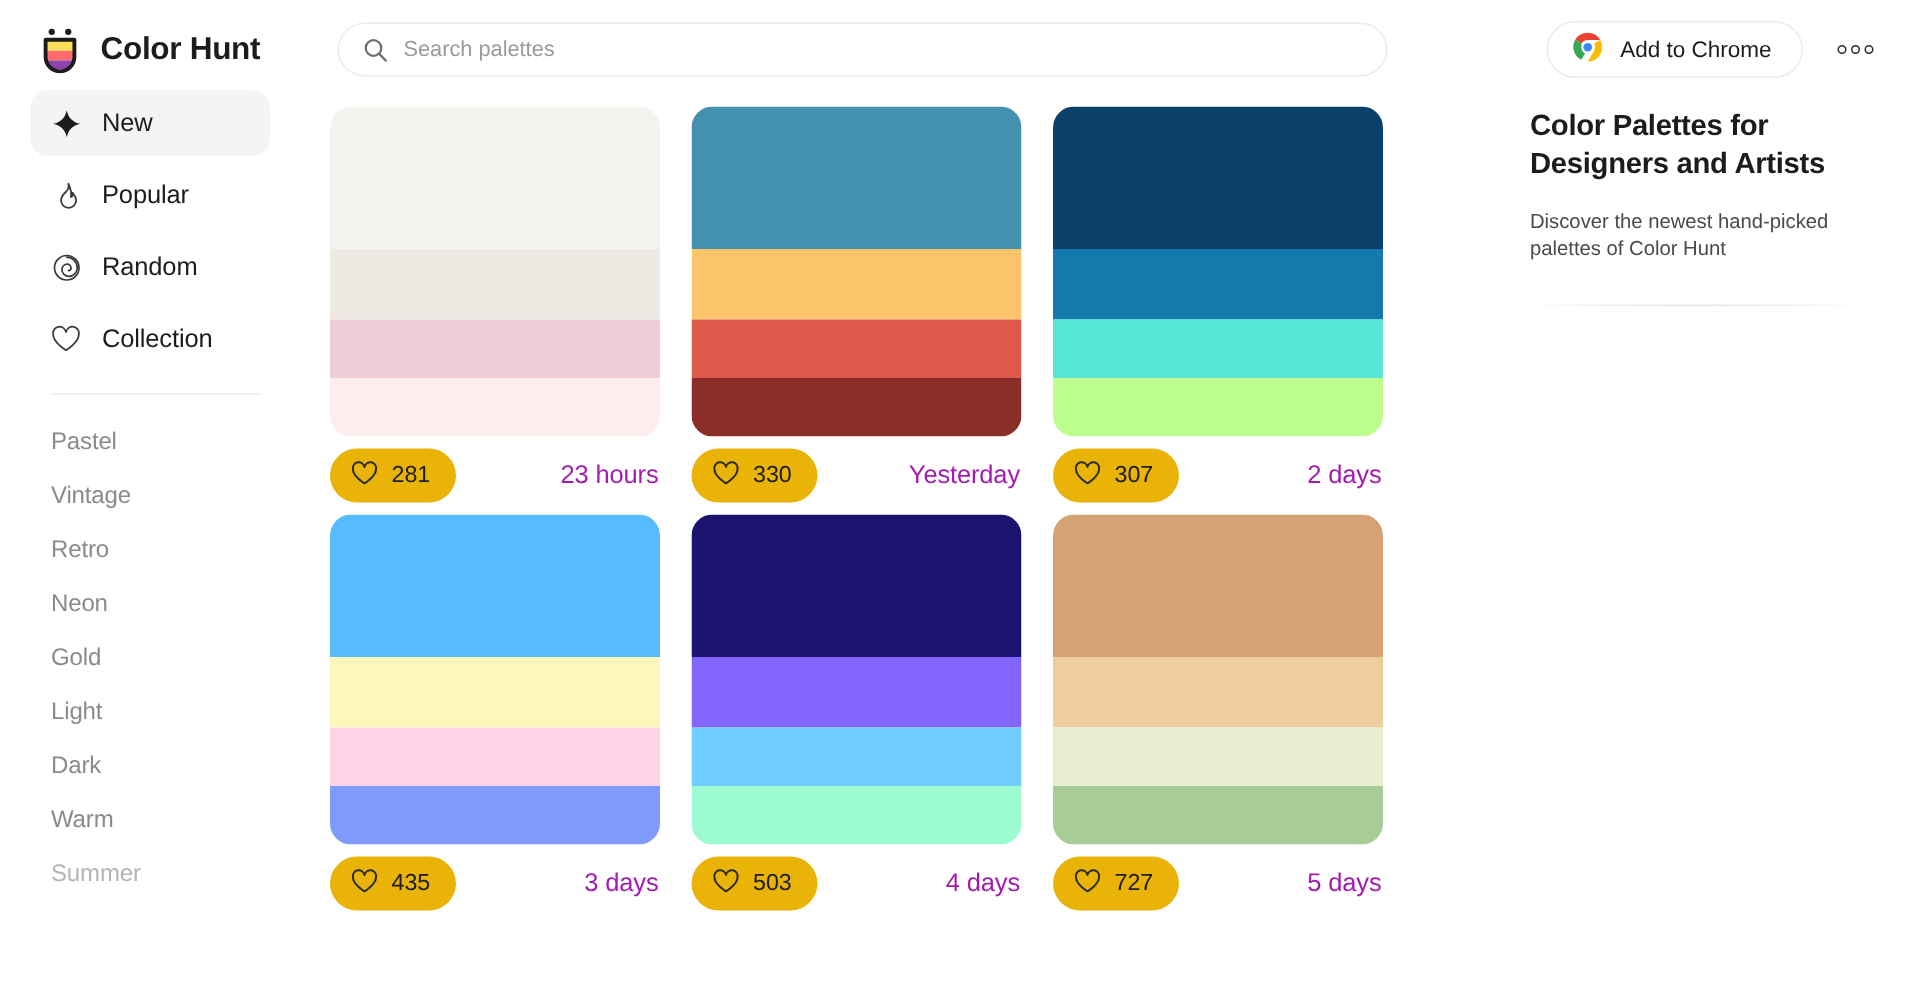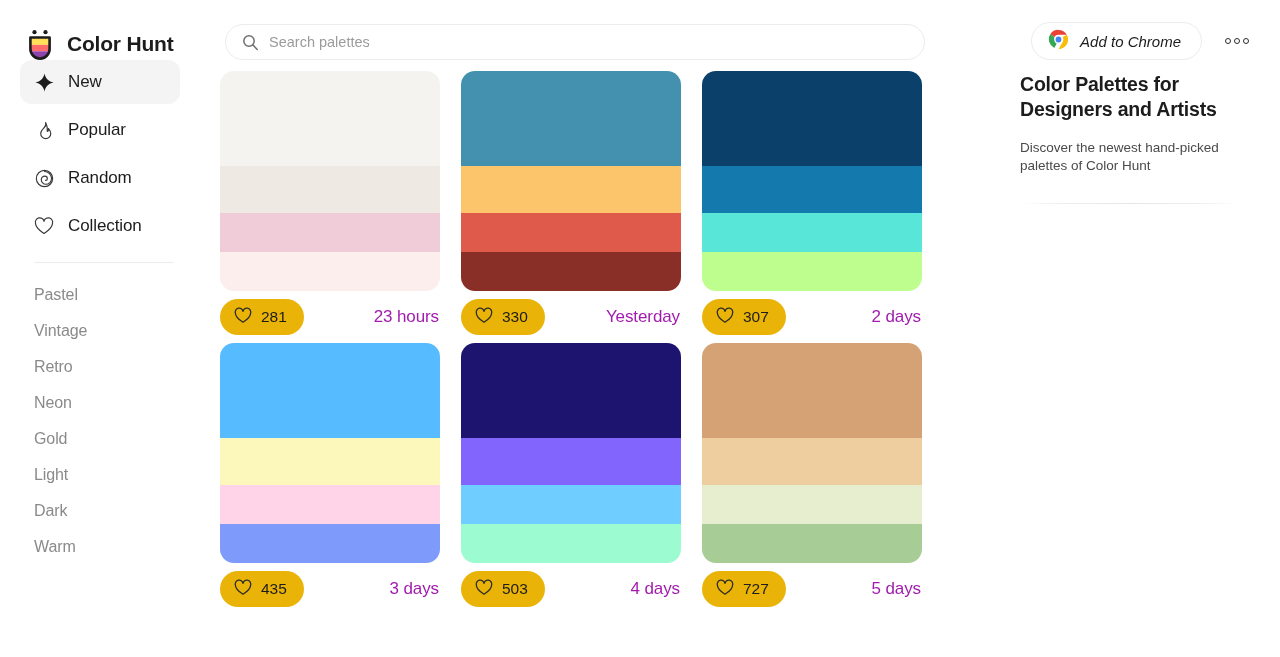--- a/index.html
+++ b/index.html
@@ -18,21 +18,21 @@
   .app {
     width: 1280px;
     height: 657px;
     position: relative;
   }
 
   
   .topbar {
     height: 60px;
     display: flex;
-    align-items: flex-end;
+    align-items: center;
     padding: 6px 20px 0 24px;
     position: relative;
   }
 
   .brand {
     display: flex;
     align-items: center;
     gap: 11px;
     width: 176px;
     flex: 0 0 auto;
@@ -103,21 +103,20 @@
     display: flex;
     align-items: center;
     gap: 11px;
     height: 38px;
     padding: 0 20px 0 16px;
     border: 1px solid #ececec;
     border-radius: 19px;
     background: #fff;
     cursor: pointer;
     font-family: inherit;
-    font-style: italic;
   }
   .chrome-btn-label {
     font-size: 15px;
     color: #1c1c1c;
     white-space: nowrap;
   }
 
   .more-btn {
     width: 34px;
     height: 34px;
@@ -400,20 +399,21 @@
 
       <div class="tag-list">
         <div class="tag-item">Pastel</div>
         <div class="tag-item">Vintage</div>
         <div class="tag-item">Retro</div>
         <div class="tag-item">Neon</div>
         <div class="tag-item">Gold</div>
         <div class="tag-item">Light</div>
         <div class="tag-item">Dark</div>
         <div class="tag-item">Warm</div>
+        <div class="tag-item">Summer</div>
       </div>
     </nav>
 
     <main class="palettes">
       <div class="grid" id="palette-grid">
           <div class="card">
             <div class="swatches">
               <div class="swatch s0" style="background: rgb(245, 243, 239);"></div>
               <div class="swatch s1" style="background: rgb(238, 234, 227);"></div>
               <div class="swatch s2" style="background: rgb(240, 204, 216);"></div>

